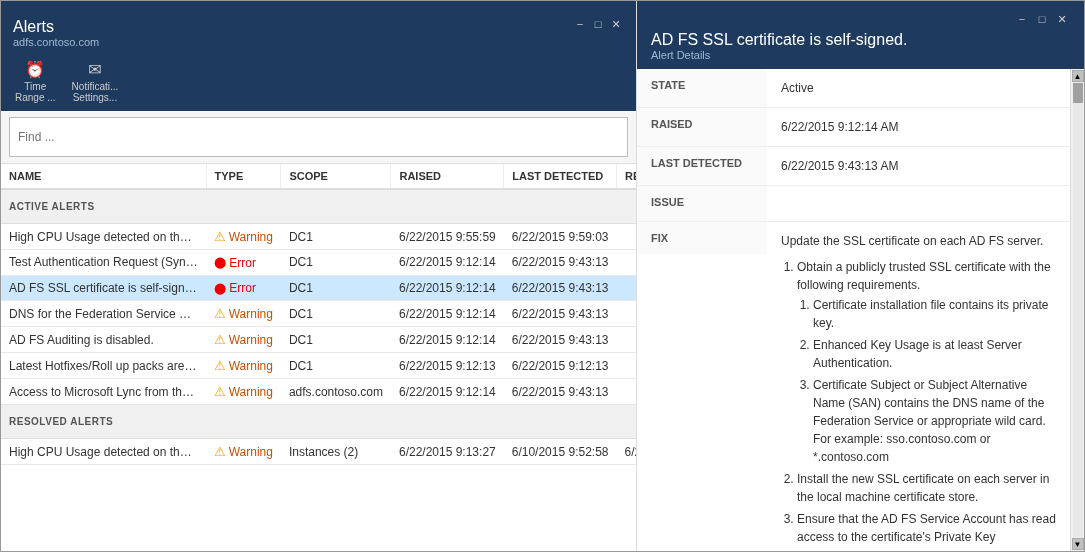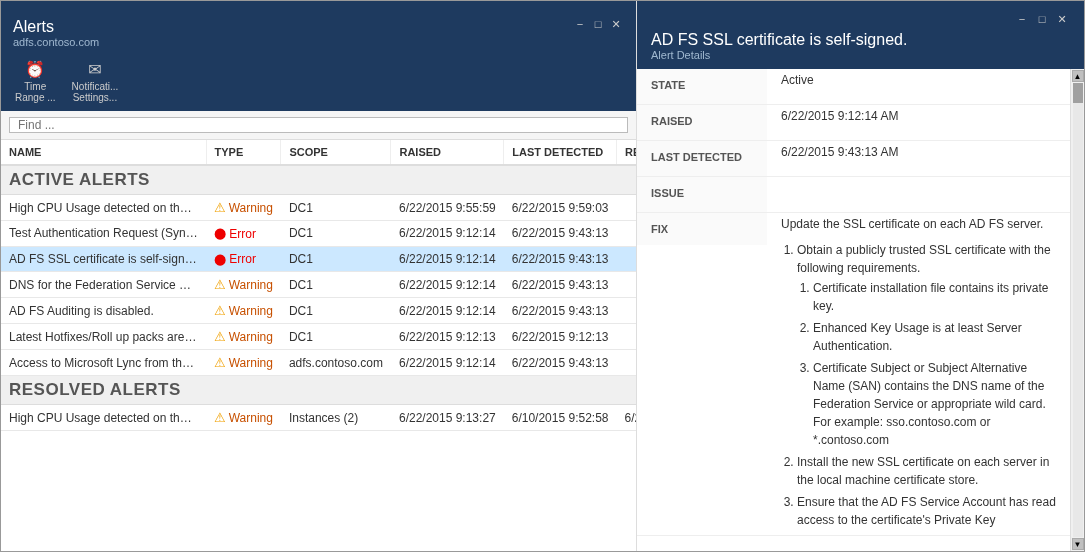--- a/index.html
+++ b/index.html
@@ -20,30 +20,30 @@
     .left-header-subtitle { font-size: 11px; color: #a0b8d0; }
     
     
     .toolbar { background: #1e3a5f; display: flex; gap: 4px; padding: 4px 8px 6px; flex-shrink: 0; }
     .toolbar-btn { display: flex; flex-direction: column; align-items: center; background: none; border: none; color: #ccc; cursor: pointer; padding: 2px 6px; font-size: 10px; min-width: 50px; }
     .toolbar-icon { font-size: 16px; margin-bottom: 2px; }
     .toolbar-label { font-size: 10px; color: #ccc; }
     
     
     .search-bar { padding: 6px 8px; background: #f5f5f5; border-bottom: 1px solid #ddd; flex-shrink: 0; }
-    .search-input { width: 100%; height: 16px; padding: 2px 8px; border: 1px solid #bbb; font-size: 12px; color: #666; outline: none; background: #fff; }
+    .search-input { width: 100%; height: 40px; padding: 2px 8px; border: 1px solid #bbb; font-size: 12px; color: #666; outline: none; background: #fff; }
     
     
     .table-container { flex: 1; overflow-y: auto; }
     table { width: 100%; border-collapse: collapse; }
     .col-header { background: #fff; border-bottom: 2px solid #ddd; }
     .col-header th { padding: 6px 8px; text-align: left; font-size: 11px; font-weight: 600; color: #333; text-transform: uppercase; white-space: nowrap; border-right: 1px solid #eee; }
     .col-header th:last-child { border-right: none; }
     
-    .section-header td { background: #f0f0f0; padding: 4px 8px; font-size: 17px; font-weight: 700; color: #555; text-transform: uppercase; letter-spacing: 0.5px; border-bottom: 1px solid #ddd; }
+    .section-header td { background: #f0f0f0; padding: 11px 8px; font-size: 10px; font-weight: 700; color: #555; text-transform: uppercase; letter-spacing: 0.5px; border-bottom: 1px solid #ddd; }
     
     .data-row { border-bottom: 1px solid #e8e8e8; cursor: pointer; }
     .data-row.selected { background: #cce8ff; }
     .data-row td { padding: 5px 8px; font-size: 12px; color: #333; white-space: nowrap; overflow: hidden; text-overflow: ellipsis; }
     
     .col-name { width: 205px; max-width: 205px; }
     .col-type { width: 85px; }
     .col-scope { width: 80px; }
     .col-raised { width: 115px; }
     .col-lastdetected { width: 115px; }
@@ -60,21 +60,21 @@
     
     .right-header { background: #1e3a5f; padding: 10px 14px 8px; color: #fff; flex-shrink: 0; }
     .right-header-controls { display: flex; justify-content: flex-end; gap: 4px; margin-bottom: 4px; }
     .right-header-title { font-size: 16px; font-weight: 300; color: #fff; }
     .right-header-subtitle { font-size: 11px; color: #a0b8d0; }
     
     
     .detail-content { flex: 1; overflow-y: auto; padding: 0; }
     .detail-row { display: flex; border-bottom: 1px solid #eee; min-height: 36px; }
     .detail-label { width: 130px; min-width: 130px; padding: 10px 14px; font-size: 11px; font-weight: 600; color: #555; text-transform: uppercase; background: #fafafa; }
-    .detail-value { flex: 1; padding: 2px 14px; font-size: 12px; color: #333; line-height: 1.5; }
+    .detail-value { flex: 1; padding: 10px 14px; font-size: 12px; color: #333; line-height: 1.5; }
     .detail-ol { padding-left: 16px; }
     .detail-ol li { margin-bottom: 4px; font-size: 12px; line-height: 1.5; color: #333; }
     .detail-ol-inner { padding-left: 16px; margin-top: 2px; }
     
     .scrollbar-placeholder { width: 14px; background: #f0f0f0; flex-shrink: 0; display: flex; flex-direction: column; align-items: center; padding: 1px 0; border-left: 1px solid #ddd; }
     .scroll-arrow { width: 12px; height: 12px; background: #c0c0c0; border: 1px solid #aaa; display: flex; align-items: center; justify-content: center; font-size: 8px; cursor: pointer; }
     .scroll-track { flex: 1; width: 10px; background: #e8e8e8; margin: 1px 0; position: relative; }
     .scroll-thumb { width: 10px; height: 20px; background: #a0a0a0; position: absolute; top: 0; }
   </style>
 </head>

